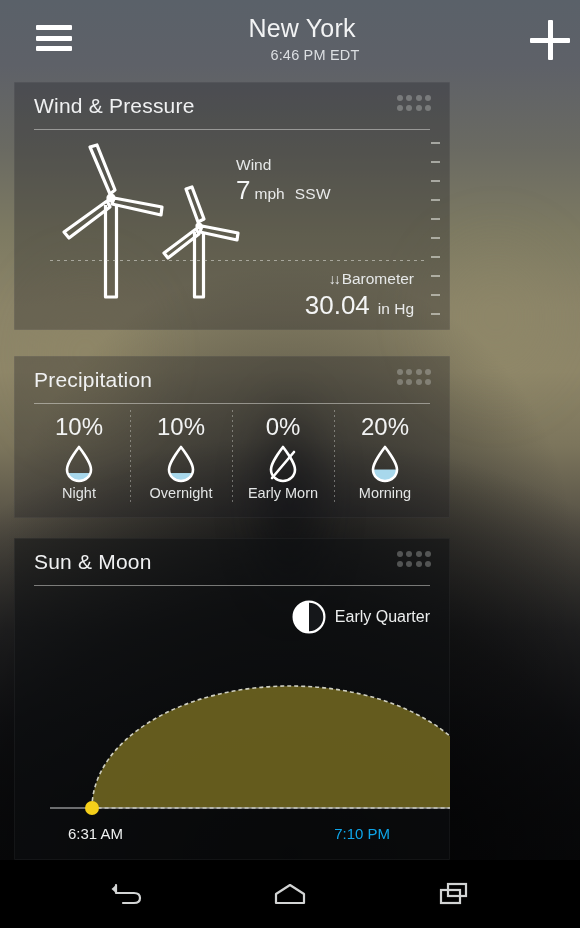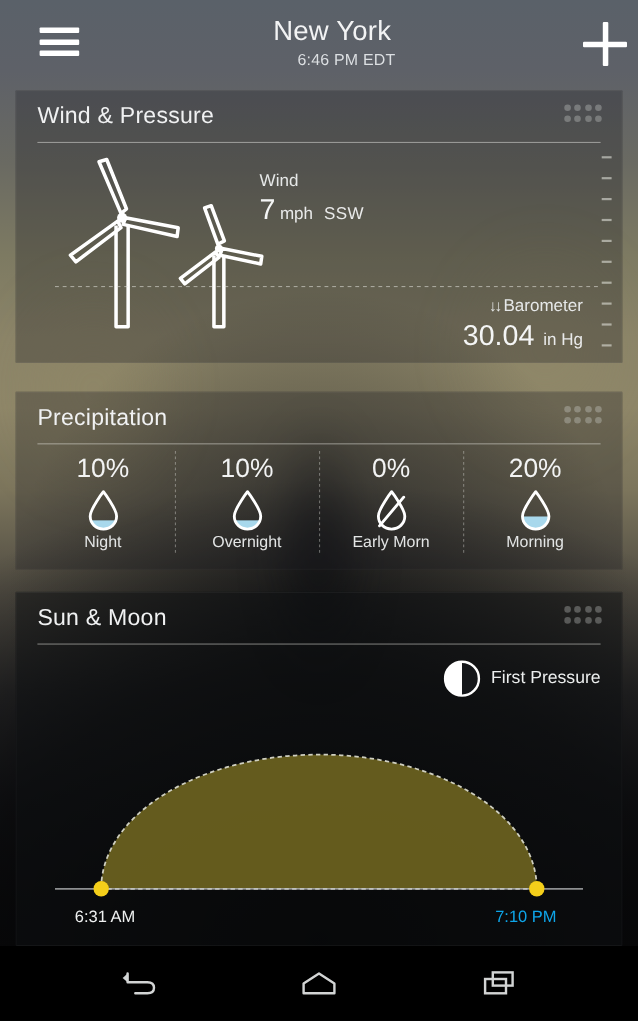--- a/index.html
+++ b/index.html
@@ -75,21 +75,21 @@
     position:absolute; right:22px; top:20px; width:40px; height:40px; cursor:pointer;
   }
   #add-btn:before,#add-btn:after{
     content:""; position:absolute; background:#fff; border-radius:1px;
   }
   #add-btn:before{ left:0; top:17.5px; width:40px; height:5px; }
   #add-btn:after{ top:0; left:17.5px; height:40px; width:5px; }
 
   
   .card{
-    position:absolute; left:14px; width:552px;
+    position:absolute; left:14px; width:436px;
     background:rgba(26,28,32,.30);
     box-shadow:inset 0 0 0 1px rgba(255,255,255,.045);
     border-radius:1px;
     overflow:hidden;
     z-index:4;
   }
   .card-dark{ background:rgba(14,15,18,.50); }
   .card-title{
     position:absolute; left:20px; top:12px;
     font-size:21px; color:#f0f1f2; font-weight:400; letter-spacing:.2px;
@@ -348,21 +348,21 @@
       <i></i>
       <i></i>
   </div>
   <div class="card-rule"></div>
 
   <div id="moon-row">
     <svg width="34" height="34" viewBox="0 0 34 34">
       <circle cx="17" cy="17" r="15.4" fill="#15171a" stroke="#ffffff" stroke-width="2.2"></circle>
       <path d="M17 1.6 A15.4 15.4 0 0 0 17 32.4 Z" fill="#ffffff"></path>
     </svg>
-    <span id="moon-phase-label">First Pressure</span>
+    <span id="moon-phase-label">Early Quarter</span>
   </div>
 
   <svg id="sun-graph" width="552" height="200" viewBox="0 0 552 200">
 
     <path id="sun-arc" d="M78 174 A198 122 0 0 1 474 174 Z" fill="#6d6320" fill-opacity="0.92" stroke="#cfcfc0" stroke-width="1.6" stroke-dasharray="4 3"></path>
 
     <line x1="36" y1="174" x2="516" y2="174" stroke="#b9bcbd" stroke-width="1.6" stroke-opacity=".75"></line>
 
     <circle cx="78" cy="174" r="7" fill="#f5cf1a"></circle>
     <circle cx="474" cy="174" r="7" fill="#f5cf1a"></circle>

